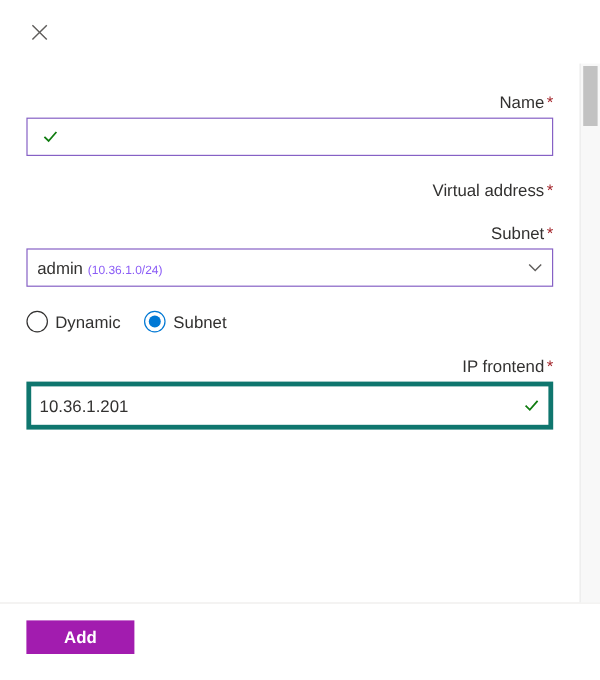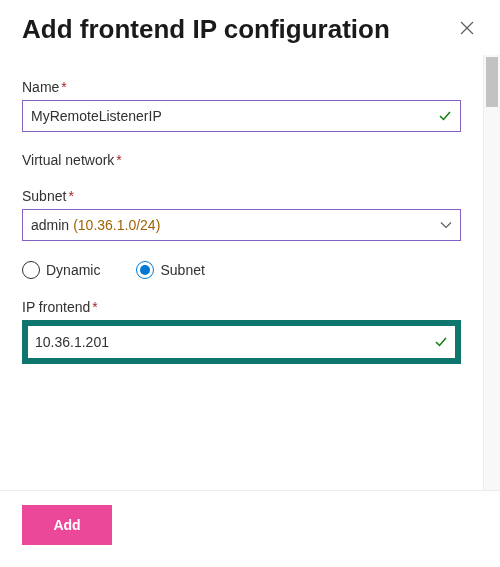--- a/index.html
+++ b/index.html
@@ -59,57 +59,58 @@
     border-radius: 0;
   }
   .field {
     margin-bottom: 20px;
   }
   .field-label {
     font-size: 14px;
     color: #323130;
     margin-bottom: 5px;
     display: block;
+    text-align: right;
   }
   .req {
     color: #a4262c;
     margin-left: 2px;
   }
   .control {
     width: 100%;
     height: 32px;
     border: 1px solid #8a8886;
     background: #fff;
     display: flex;
     align-items: center;
     padding: 0 8px;
     font-size: 14px;
     color: #323130;
     position: relative;
   }
   .control.valid { border-color: #8661c5; }
-  .control.focused { border: 6px solid #0f766e; padding: 16px 7px; height: 32px; }
+  .control.focused { border: 4px solid #0f766e; padding: 16px 7px; height: 32px; }
   .control .value { flex: 1; white-space: nowrap; overflow: hidden; text-overflow: ellipsis;}
-  .control .hint { color: #a16207; margin-left: 4px; font-size: 14px;}
+  .control .hint { color: #8b5cf6; margin-left: 4px; font-size: 10px;}
   .right-icon {
     width: 18px;
     display: flex;
     align-items: center;
     justify-content: flex-end;
   }
   .check {
     color: #107c10;
   }
   .chev {
     color: #605e5c;
   }
   .radios {
     display: flex;
     align-items: center;
-    gap: 36px;
+    gap: 20px;
     margin-top: 4px;
   }
   .radio {
     display: flex;
     align-items: center;
     gap: 6px;
     font-size: 14px;
     cursor: pointer;
   }
   .radio .circle {
@@ -126,65 +127,63 @@
     position: absolute;
     inset: 3px;
     border-radius: 50%;
     background: #0078d4;
   }
   .footer {
     border-top: 1px solid #edebe9;
     padding: 14px 22px 22px 22px;
   }
   .btn-primary {
-    background: #ec4899;
+    background: #a21caf;
     color: #fff;
     border: none;
     font-size: 14px;
     font-weight: 600;
     padding: 6px 26px;
     cursor: pointer;
     min-width: 90px;
-    height: 40px;
+    height: 28px;
   }
 </style>
 </head>
 <body>
 
 <div class="panel">
 
   <div class="header">
-    <h1>Add frontend IP configuration</h1>
     <span class="close">
       <svg width="14" height="14" viewBox="0 0 14 14">
           <path d="M1 1 L13 13 M13 1 L1 13" stroke="#605e5c" stroke-width="1.2" fill="none"></path>
         </svg>
     </span>
   </div>
 
   <div class="body-wrap">
     <div class="body">
 
       <div class="field">
         <label class="field-label">
           <span>Name</span><span class="req">*</span>
         </label>
         <div class="control valid">
-          <span class="value">MyRemoteListenerIP</span>
           <span class="right-icon check">
             <svg width="14" height="14" viewBox="0 0 14 14">
                 <path d="M2 7 L5.5 10.5 L12 3" stroke="#107c10" stroke-width="1.5" fill="none"></path>
               </svg>
           </span>
         </div>
       </div>
 
       <div class="field">
         <label class="field-label">
-          <span>Virtual network</span><span class="req">*</span>
+          <span>Virtual address</span><span class="req">*</span>
         </label>
       </div>
 
       <div class="field">
         <label class="field-label">
           <span>Subnet</span><span class="req">*</span>
         </label>
         <div class="control valid">
           <span class="value">
             <span>admin</span><span class="hint">(10.36.1.0/24)</span>

